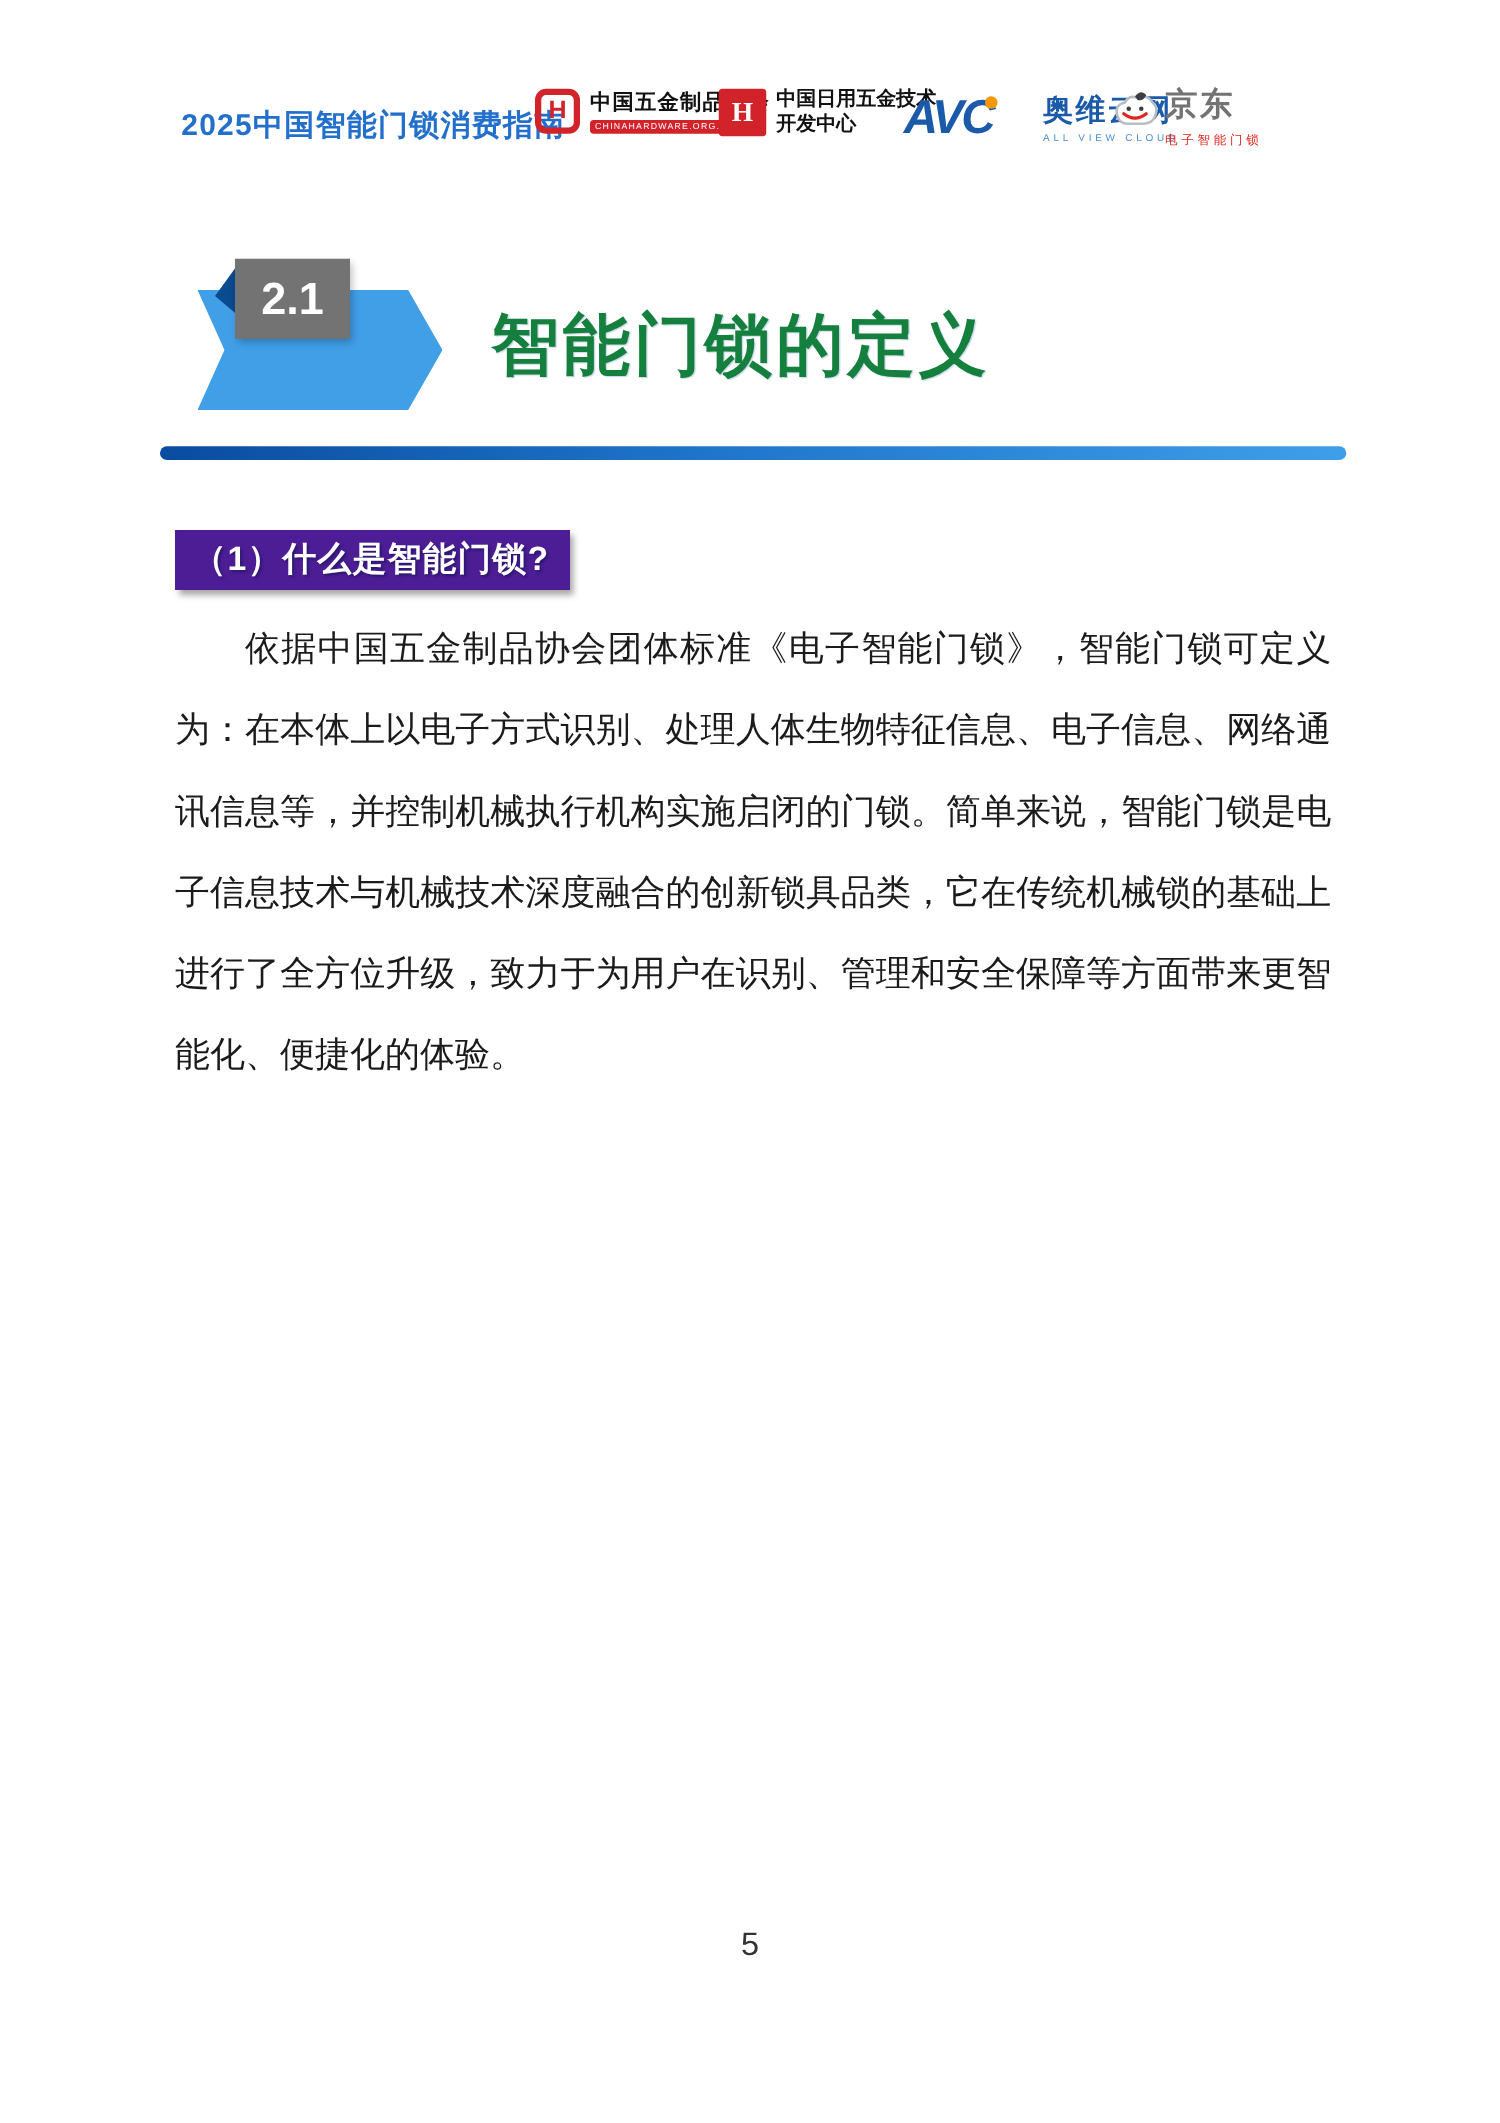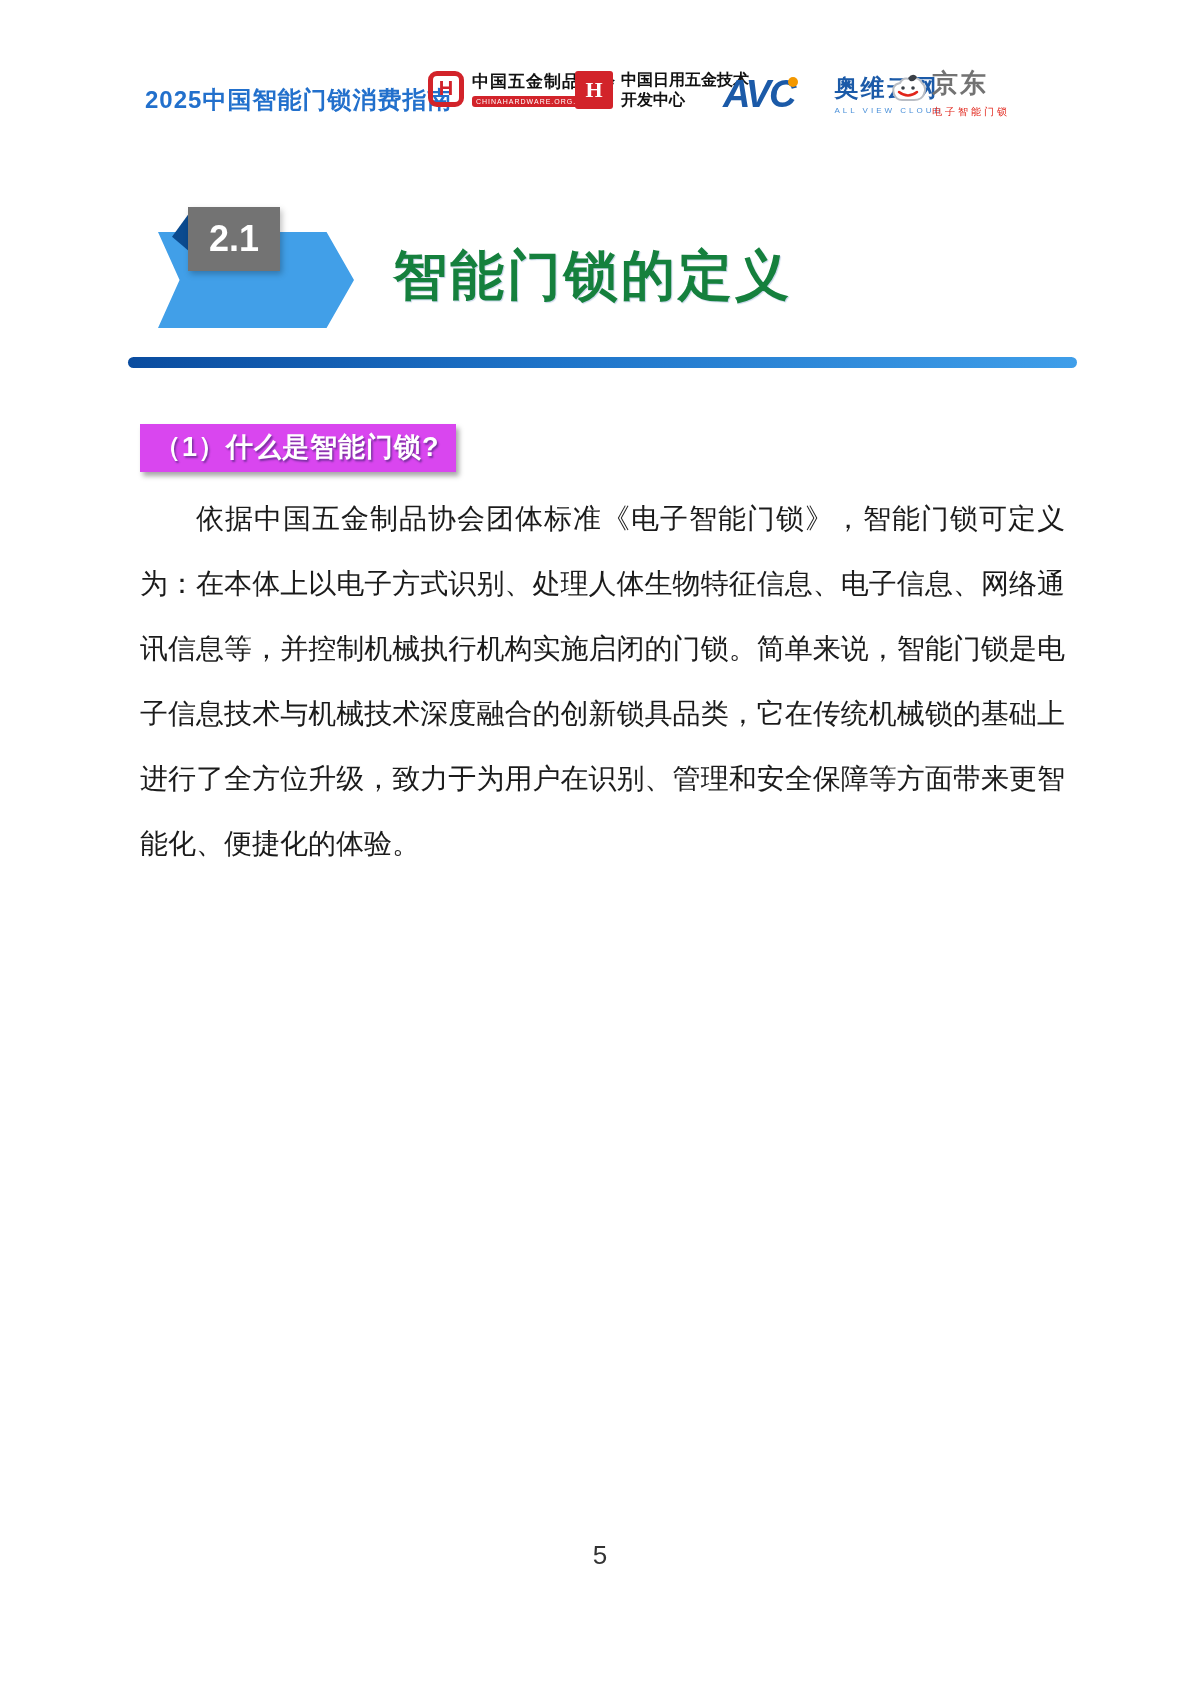--- a/index.html
+++ b/index.html
@@ -72,21 +72,21 @@
   }
   .sec-rule {
     position:absolute; left:128px; top:357px; width:949px; height:11px;
     border-radius:6px;
     background:linear-gradient(90deg,#0a4c9f 0%,#1e74c9 45%,#3f9ee9 100%);
   }
 
   
   .content { position:absolute; left:140px; top:424px; width:925px; }
   .q-heading {
-    display:inline-block; background:#d946ef; color:#ffffff;
+    display:inline-block; background:#4c1d95; color:#ffffff;
     font-size:27px; font-weight:bold; letter-spacing:1px;
     padding:5px 16px 7px 14px;
     box-shadow:3px 4px 5px rgba(0,0,0,0.35);
     text-shadow:1.5px 1.5px 2px rgba(0,20,60,0.45);
   }
   .q-heading-2 { margin-top:24px; }
   .body-para {
     font-size:28px; line-height:65px; color:#1b1b1b;
     text-align:justify; text-indent:2em; margin-top:14px;
   }

